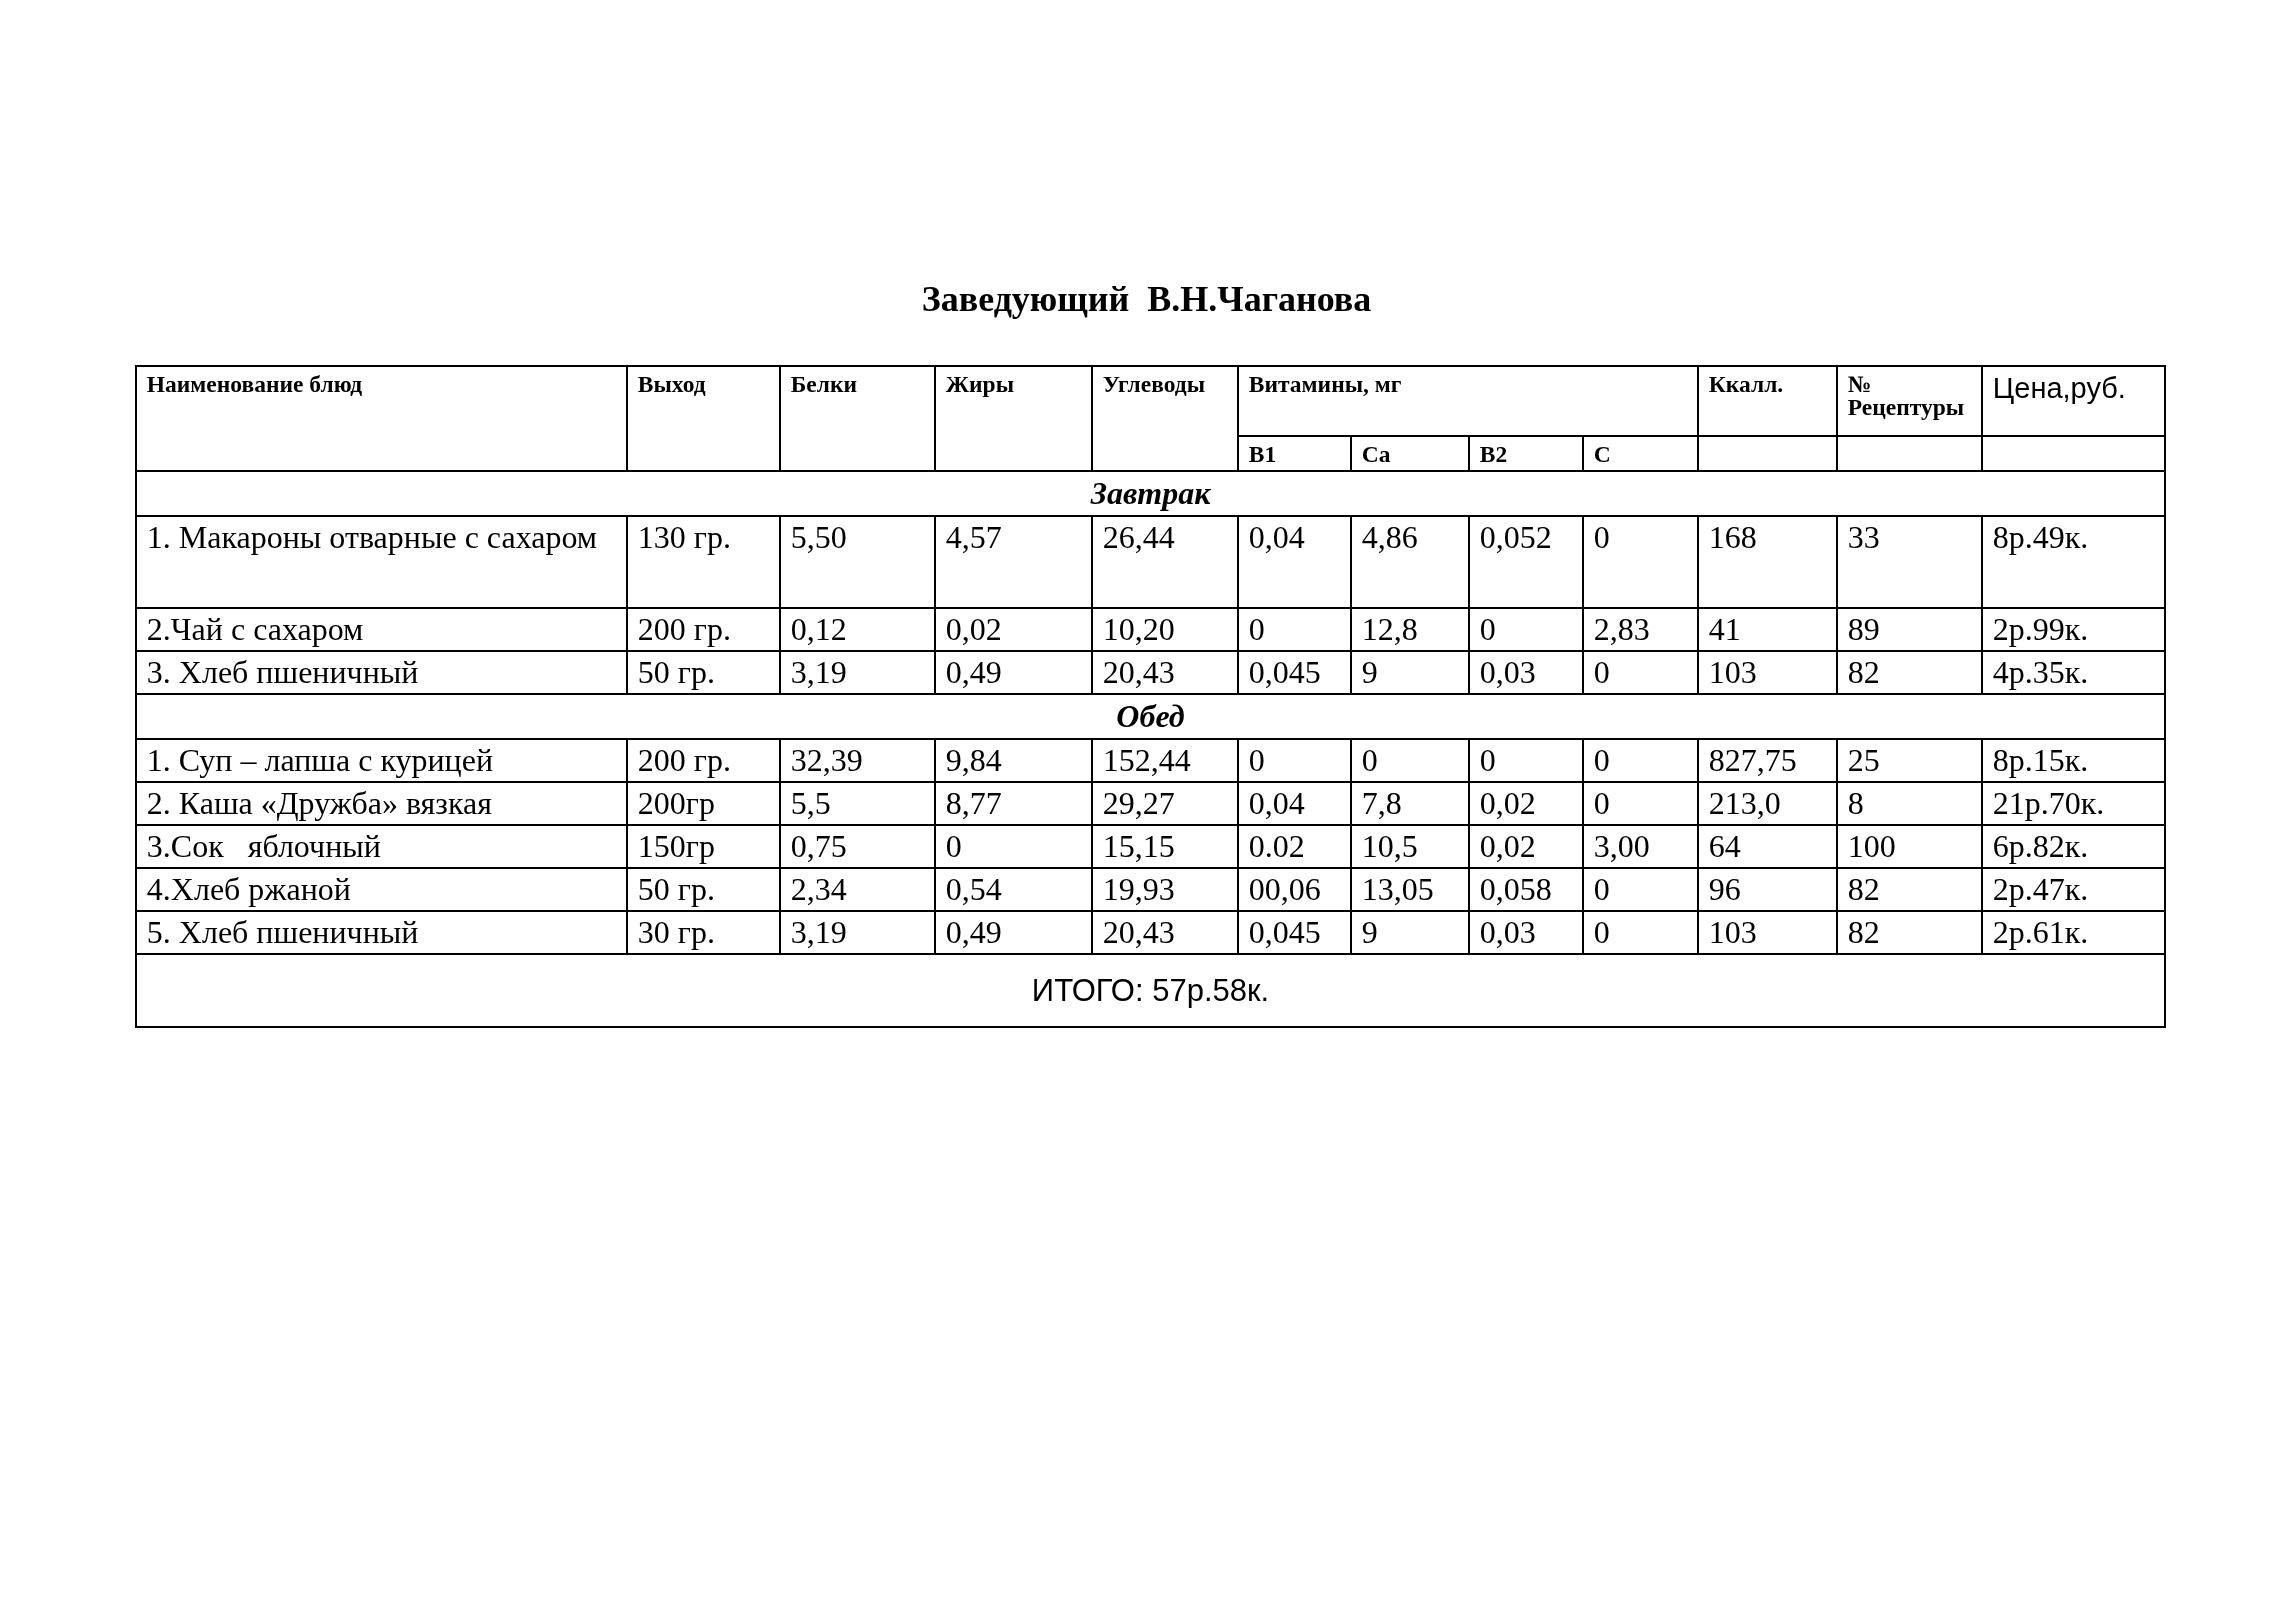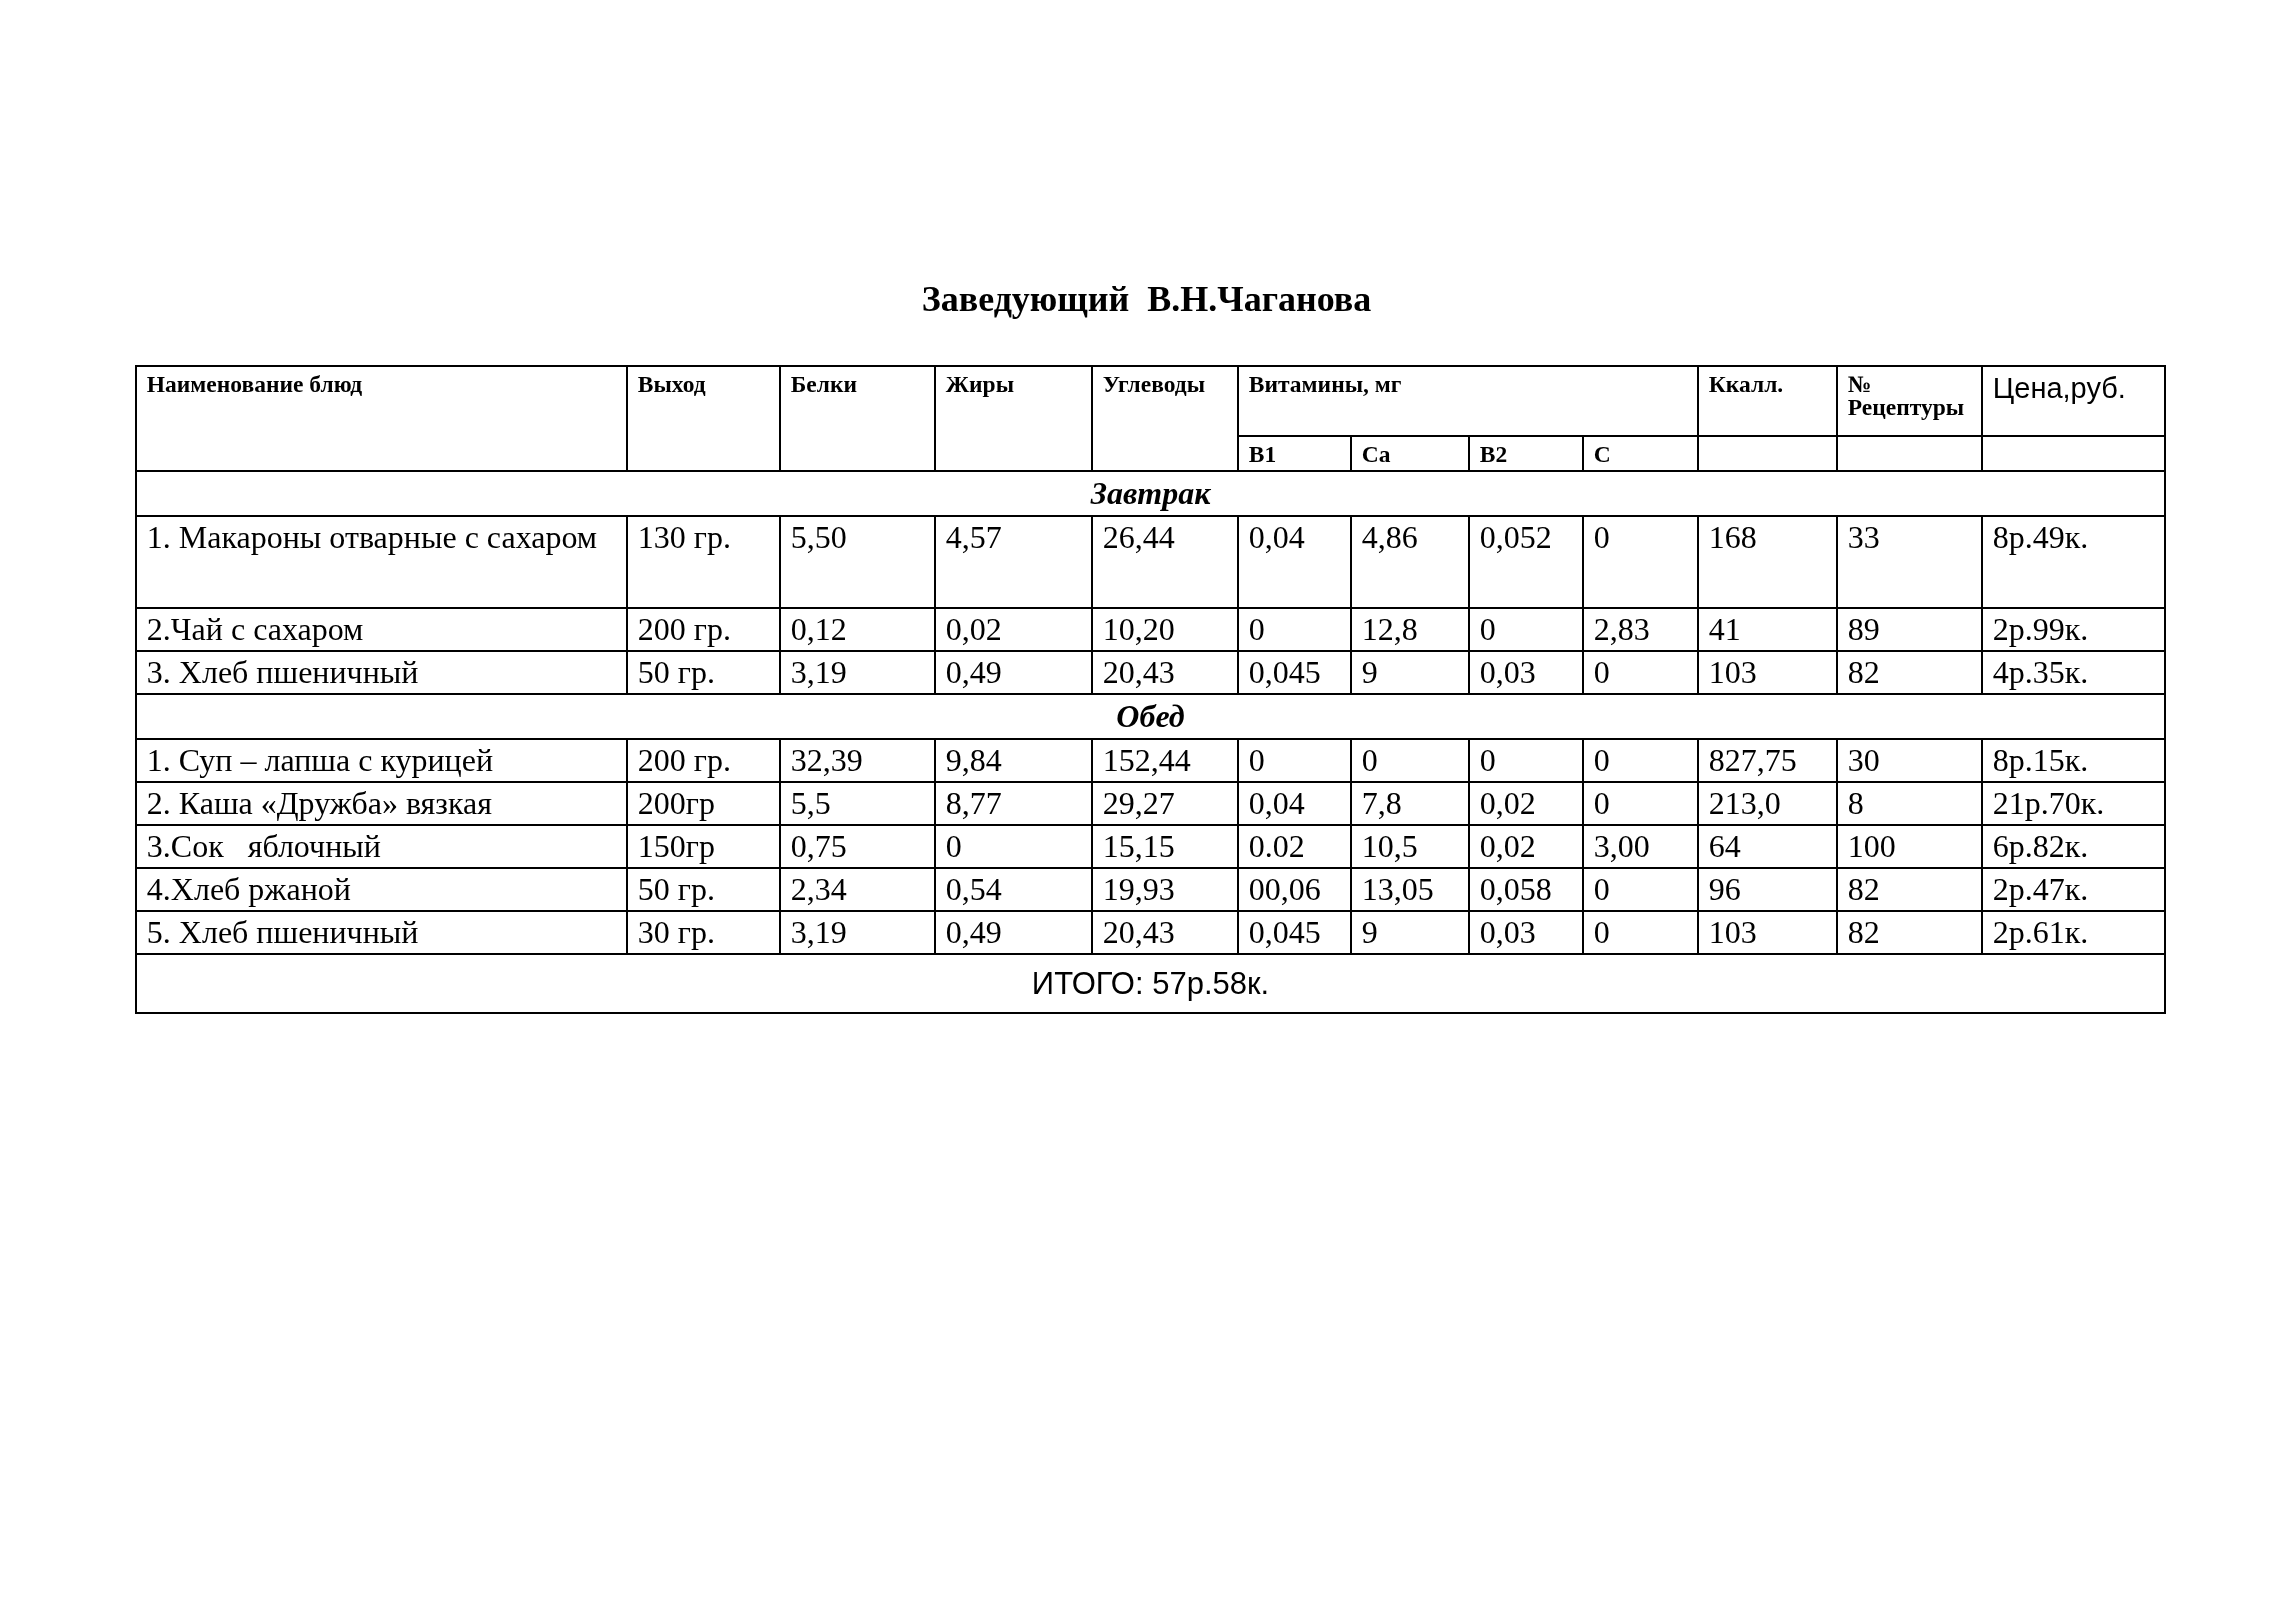--- a/index.html
+++ b/index.html
@@ -92,21 +92,21 @@
     font-family: "Liberation Serif", serif;
     font-size: 32px;
   }
   tr.total-row td {
     height: 52px;
     text-align: center;
     vertical-align: middle;
     font-family: "Liberation Sans", sans-serif;
     font-size: 31px;
     line-height: 39px;
-    padding: 9px;
+    padding: 16px;
   }
 </style>
 </head>
 <body>
 
 <div class="doc-header">
   <p class="doc-title">Заведующий  В.Н.Чаганова</p>
 </div>
 
 <table class="menu">
@@ -199,21 +199,21 @@
         <td class="cell-name">1. Суп – лапша с курицей</td>
         <td class="cell-output">200 гр.</td>
         <td class="cell-proteins">32,39</td>
         <td class="cell-fats">9,84</td>
         <td class="cell-carbs">152,44</td>
         <td class="cell-b1">0</td>
         <td class="cell-ca">0</td>
         <td class="cell-b2">0</td>
         <td class="cell-c">0</td>
         <td class="cell-kcal">827,75</td>
-        <td class="cell-recipe">30</td>
+        <td class="cell-recipe">25</td>
         <td class="cell-price">8р.15к.</td>
       </tr>
       <tr class="data-row">
         <td class="cell-name">2. Каша «Дружба» вязкая</td>
         <td class="cell-output">200гр</td>
         <td class="cell-proteins">5,5</td>
         <td class="cell-fats">8,77</td>
         <td class="cell-carbs">29,27</td>
         <td class="cell-b1">0,04</td>
         <td class="cell-ca">7,8</td>

